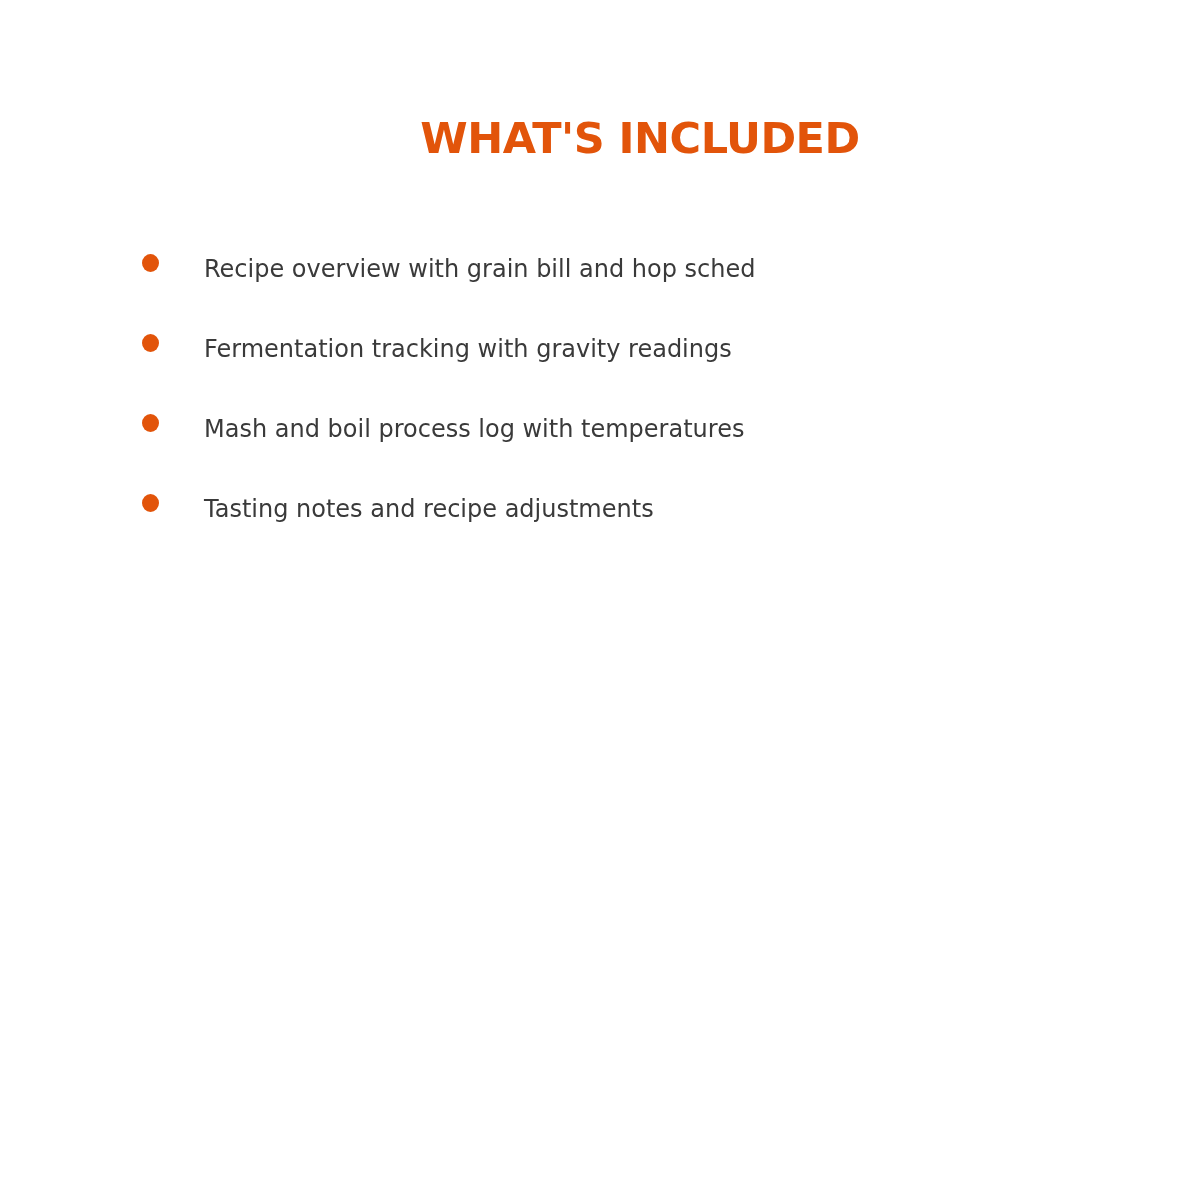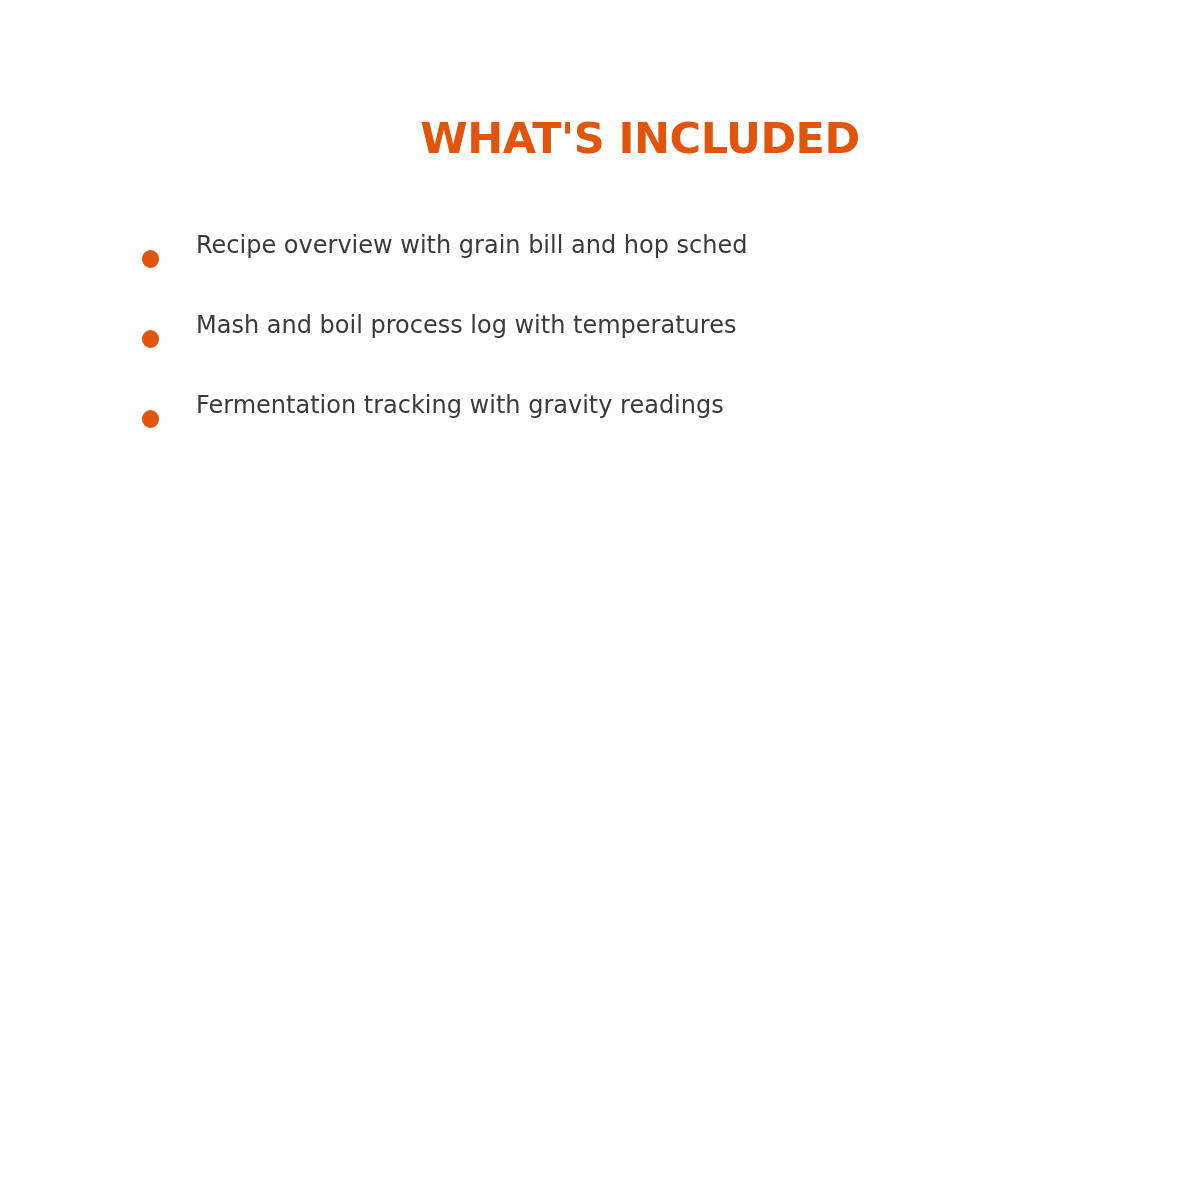--- a/index.html
+++ b/index.html
@@ -28,23 +28,24 @@
 
   .included-list {
     list-style: none;
     position: absolute;
     top: 190px;
     left: 62px;
   }
 
   .list-item {
     display: flex;
-    align-items: flex-end;
+    align-items: center;
     height: 30px;
     margin-bottom: 50px;
+    gap: 8px;
   }
 
   .bullet-dot {
     flex: 0 0 auto;
     width: 17px;
     height: 18px;
     border-radius: 50%;
     background: var(--accent, #e2540a);
     margin-top: -4px;
     margin-right: 21px;
@@ -66,25 +67,29 @@
 
   <ul class="included-list">
 
     <li class="list-item">
       <span class="bullet-dot"></span>
       <span class="item-text">Recipe overview with grain bill and hop sched</span>
     </li>
 
     <li class="list-item">
       <span class="bullet-dot"></span>
-      <span class="item-text">Mash and boil process log with temperatures</span>
+      <span class="item-text">Fermentation tracking with gravity readings</span>
     </li>
 
     <li class="list-item">
       <span class="bullet-dot"></span>
-      <span class="item-text">Fermentation tracking with gravity readings</span>
+      <span class="item-text">Mash and boil process log with temperatures</span>
     </li>
 
 
+    <li class="list-item">
+      <span class="bullet-dot"></span>
+      <span class="item-text">Tasting notes and recipe adjustments</span>
+    </li>
 
   </ul>
 
 </div>
 
 </body></html>

